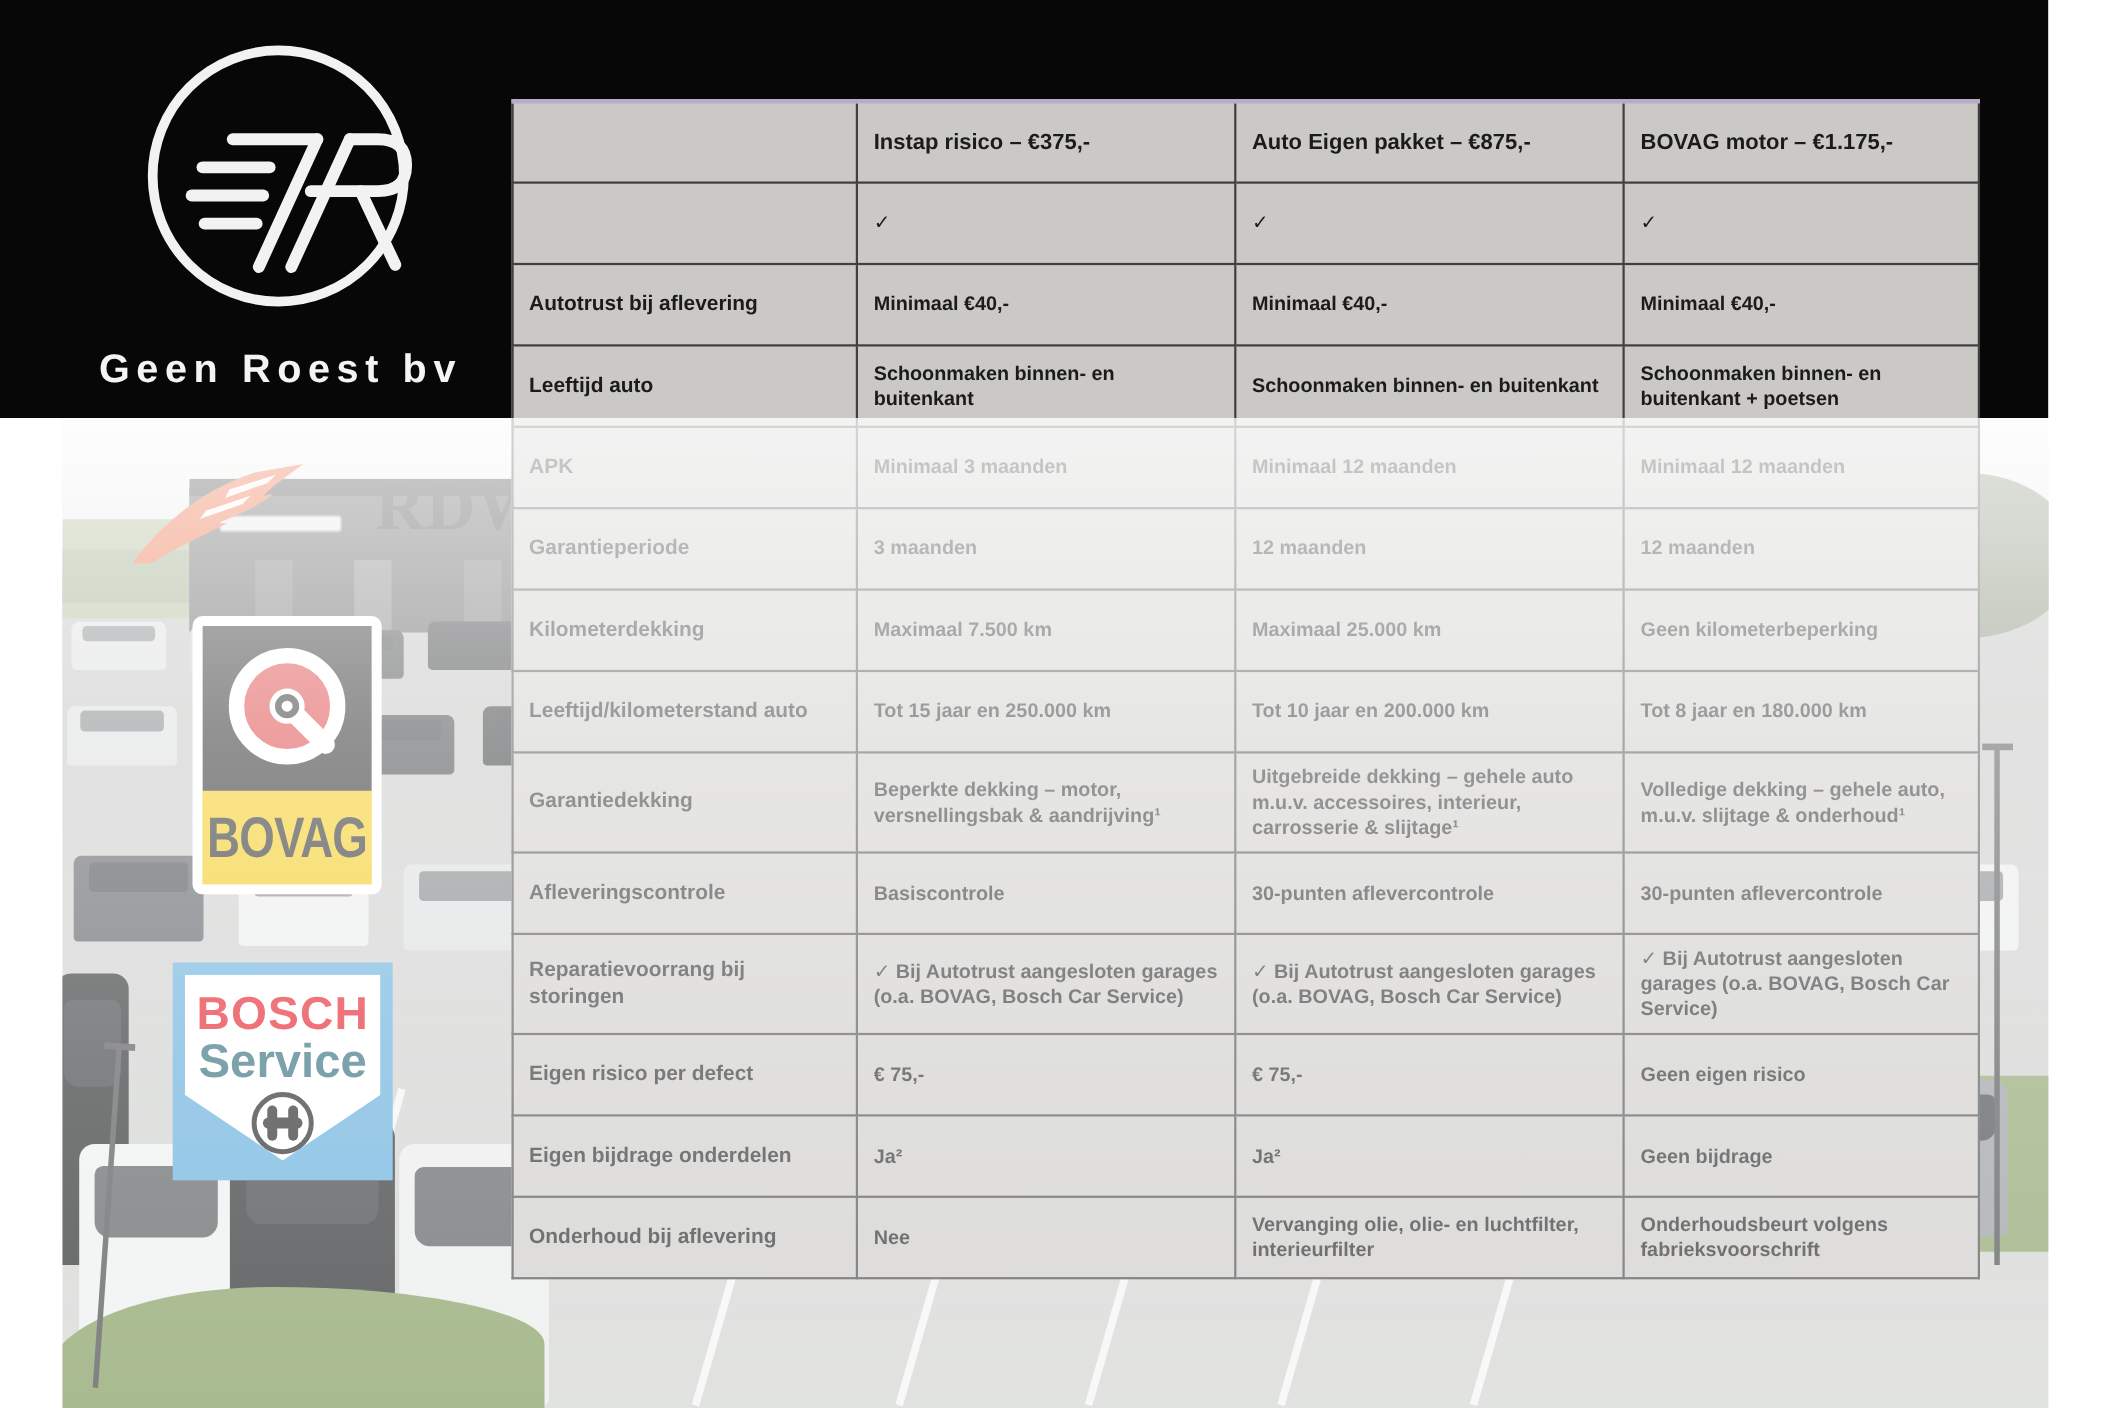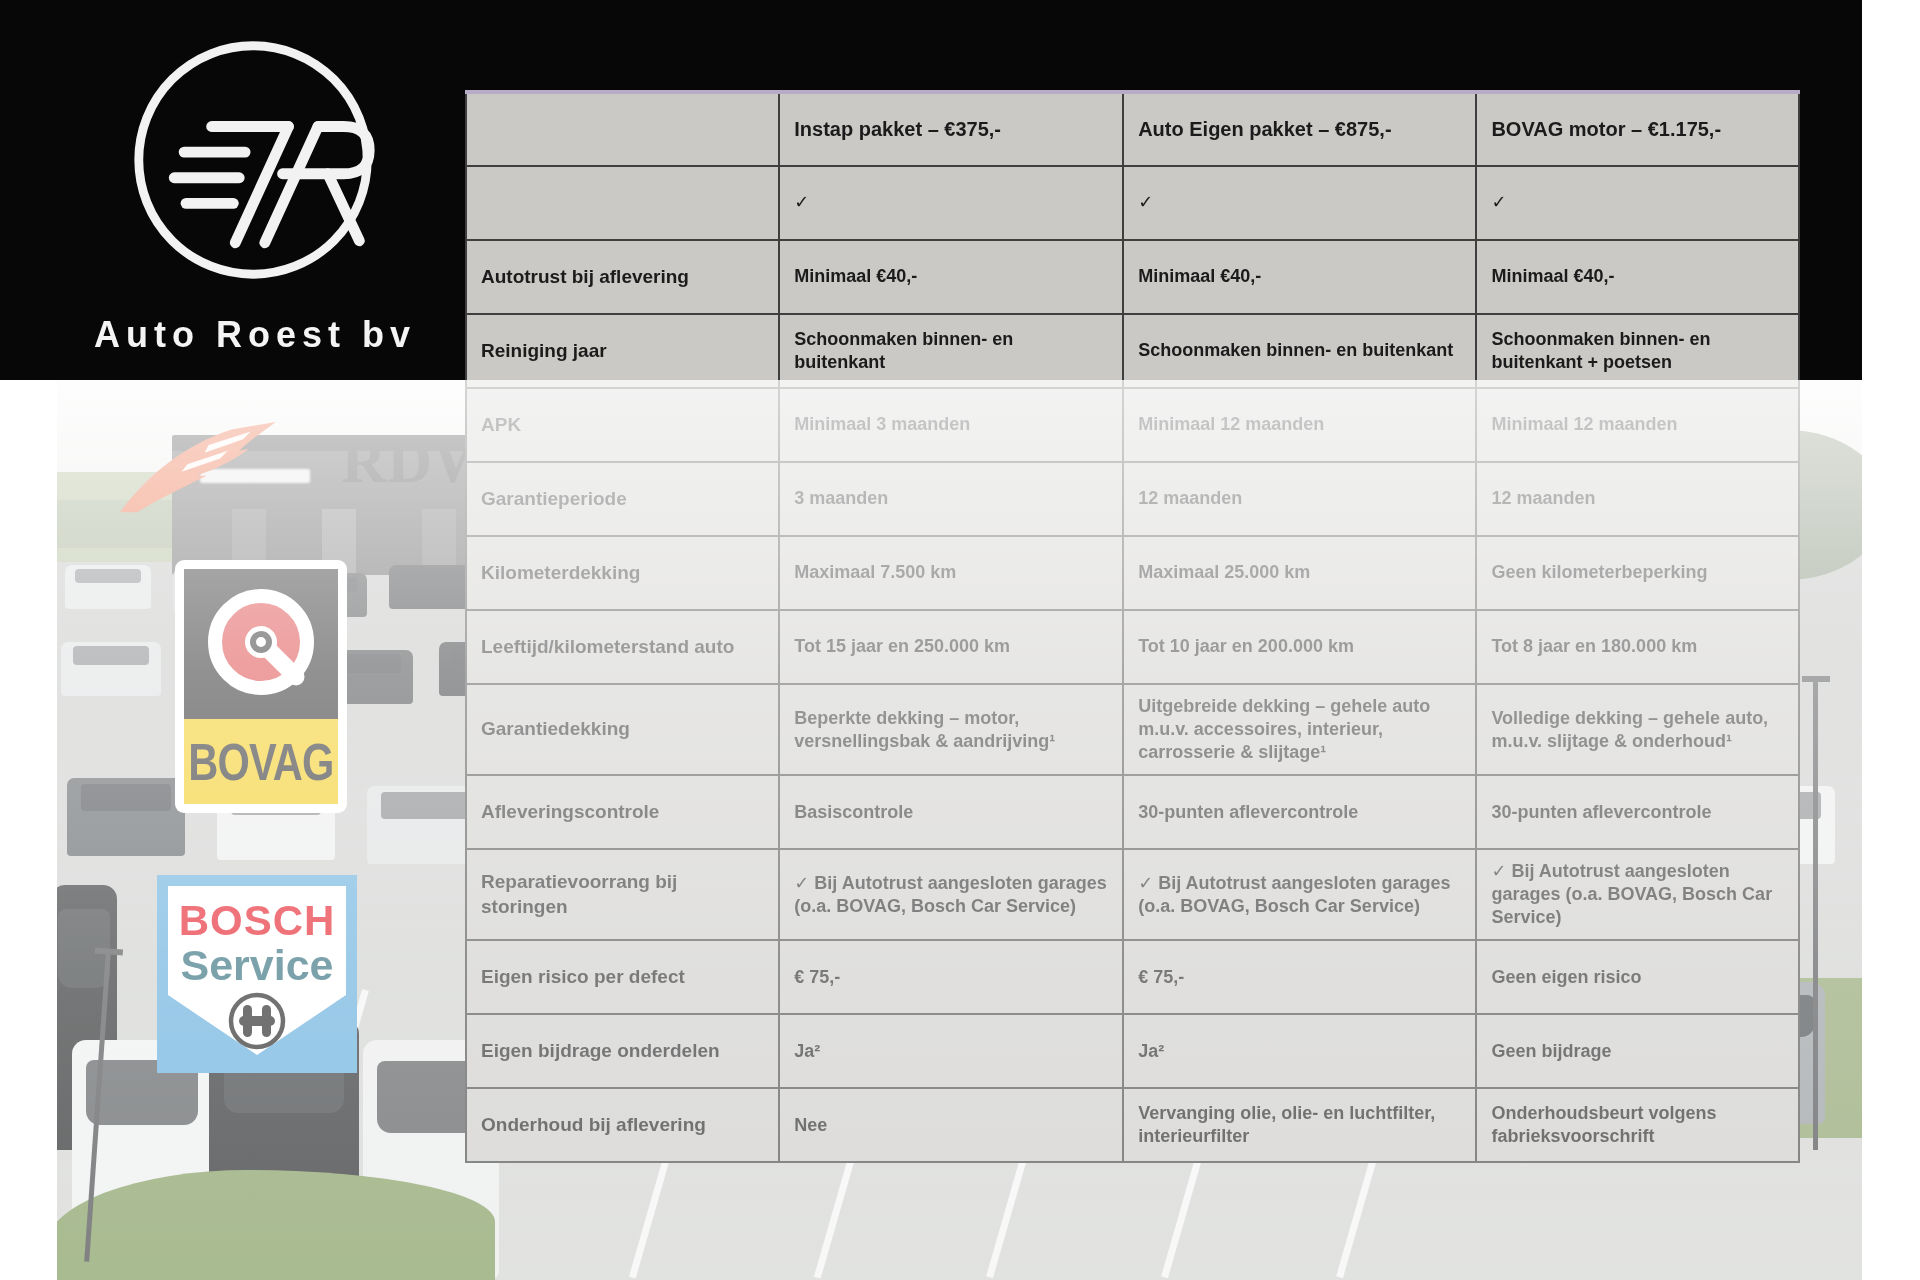--- a/index.html
+++ b/index.html
@@ -296,21 +296,21 @@
         <path d="M88,96 H166"></path>
         <path d="M60,122 H122"></path>
         <path d="M50,148 H116"></path>
         <path d="M62,174 H110"></path>
         <path d="M166,96 L112,214"></path>
         <path d="M196,96 L142,214"></path>
         <path d="M196,96 H222 Q248,96 248,120 Q248,144 222,144 H160"></path>
         <path d="M206,144 L238,212"></path>
       </g>
     </svg>
-    <div class="dealer-name">Auto Roest bv</div>
+    <div class="dealer-name">Geen Roest bv</div>
   </div>
 
   <div class="rdw">
     <svg width="180" height="96" viewBox="0 0 170 100">
       <path fill="var(--rdw-orange)" d="M4,96 C30,60 70,26 120,10 L166,2 C150,14 138,22 128,32 L138,30 C120,44 100,52 84,58 L94,58 C70,70 40,84 22,96 Z"></path>
       <path fill="#ffffff" opacity=".95" d="M96,26 L140,12 L132,20 L92,34 Z"></path>
       <path fill="#ffffff" opacity=".95" d="M74,46 L116,32 L108,40 L68,54 Z"></path>
     </svg>
     <div class="rdw-text">RDW</div>
   </div>
@@ -343,40 +343,40 @@
   <table class="pkg">
     <colgroup>
       <col style="width:23.5%">
         <col style="width:25.8%">
         <col style="width:26.5%">
         <col style="width:24.2%">
     </colgroup>
     <thead>
         <tr>
           <th></th>
-          <th>Instap pakket – €375,-</th>
+          <th>Instap risico – €375,-</th>
           <th>Auto Eigen pakket – €875,-</th>
           <th>BOVAG motor – €1.175,-</th>
         </tr>
       </thead>
     <tbody>
         <tr>
           <td class="row-label"></td>
           <td>✓</td>
           <td>✓</td>
           <td>✓</td>
         </tr>
         <tr>
           <td class="row-label">Autotrust bij aflevering</td>
           <td>Minimaal €40,-</td>
           <td>Minimaal €40,-</td>
           <td>Minimaal €40,-</td>
         </tr>
         <tr>
-          <td class="row-label">Reiniging jaar</td>
+          <td class="row-label">Leeftijd auto</td>
           <td>Schoonmaken binnen- en buitenkant</td>
           <td>Schoonmaken binnen- en buitenkant</td>
           <td>Schoonmaken binnen- en buitenkant + poetsen</td>
         </tr>
         <tr>
           <td class="row-label">APK</td>
           <td>Minimaal 3 maanden</td>
           <td>Minimaal 12 maanden</td>
           <td>Minimaal 12 maanden</td>
         </tr>

